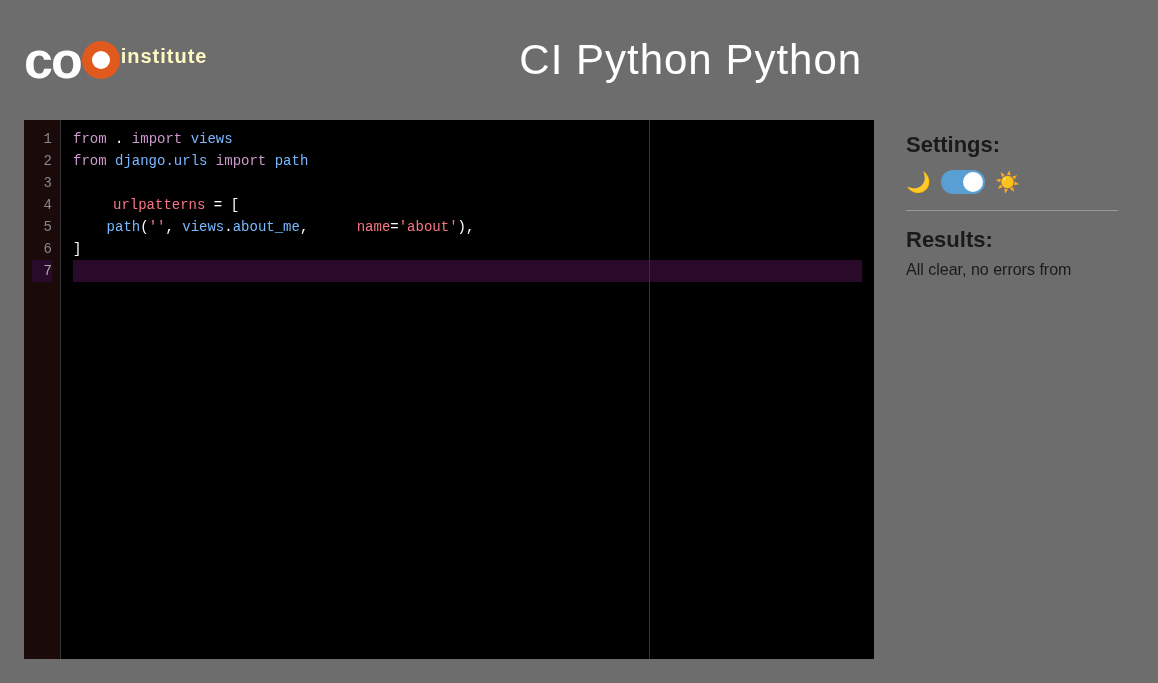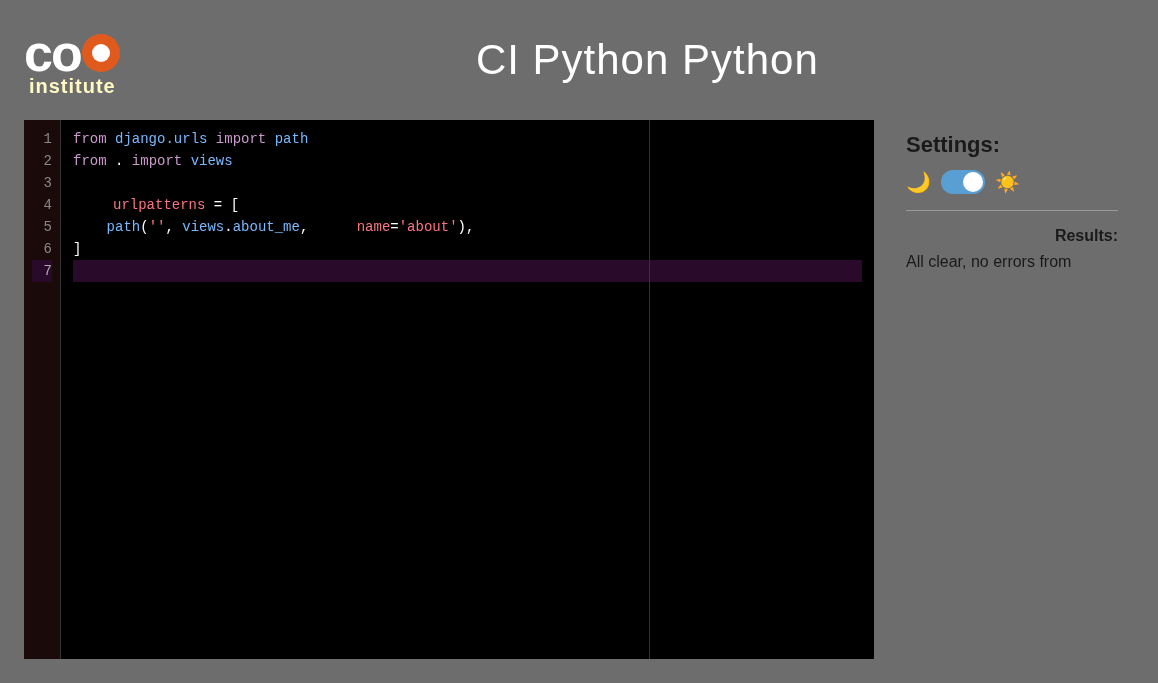--- a/index.html
+++ b/index.html
@@ -17,21 +17,21 @@
     
     .header {
       display: flex;
       align-items: center;
       padding: 16px 24px;
       height: 120px;
     }
 
     .logo-area {
       display: flex;
-      flex-direction: column;
+      flex-direction: row;
       align-items: center;
       margin-right: 40px;
     }
 
     .logo-text {
       display: flex;
       align-items: center;
     }
 
     .logo-co {
@@ -221,25 +221,24 @@
       height: 20px;
       background-color: #fff;
       border-radius: 50%;
       position: absolute;
       top: 2px;
       left: 22px;
       transition: left 0.2s;
     }
 
     .results-title {
-      font-size: 16px;
+      font-size: 22px;
       font-weight: 600;
       color: #1a1a1a;
       margin-bottom: 8px;
-      text-align: right;
     }
 
     .results-text {
       font-size: 16px;
       color: #1a1a1a;
     }
   </style>
 </head>
 <body>
 
@@ -264,22 +263,22 @@
     <div class="line-numbers">
       <div class="line-number">1</div>
       <div class="line-number">2</div>
       <div class="line-number">3</div>
       <div class="line-number">4</div>
       <div class="line-number">5</div>
       <div class="line-number">6</div>
       <div class="line-number active">7</div>
     </div>
     <div class="code-area">
+      <div class="code-line"><span class="kw-from">from</span> <span class="kw-dot">.</span> <span class="kw-import">import</span> <span class="kw-module">views</span></div>
       <div class="code-line"><span class="kw-from">from</span> <span class="kw-builtin">django.urls</span> <span class="kw-import">import</span> <span class="kw-module">path</span></div>
-      <div class="code-line"><span class="kw-from">from</span> <span class="kw-dot">.</span> <span class="kw-import">import</span> <span class="kw-module">views</span></div>
       <div class="code-line"> </div>
       <div class="code-line"><span class="kw-name">urlpatterns</span> <span class="kw-equal">=</span> <span class="kw-bracket">[</span></div>
       <div class="code-line">    <span class="kw-builtin">path</span><span class="kw-bracket">(</span><span class="kw-string">''</span><span class="kw-equal">,</span> <span class="kw-module">views</span><span class="kw-equal">.</span><span class="kw-module">about_me</span><span class="kw-equal">,</span> <span class="kw-name">name</span><span class="kw-equal">=</span><span class="kw-string">'about'</span><span class="kw-bracket">)</span><span class="kw-equal">,</span></div>
       <div class="code-line"><span class="kw-bracket">]</span></div>
       <div class="code-line highlighted"> </div>
     </div>
     <div class="editor-divider"></div>
   </div>
 
   <div class="settings-panel">

